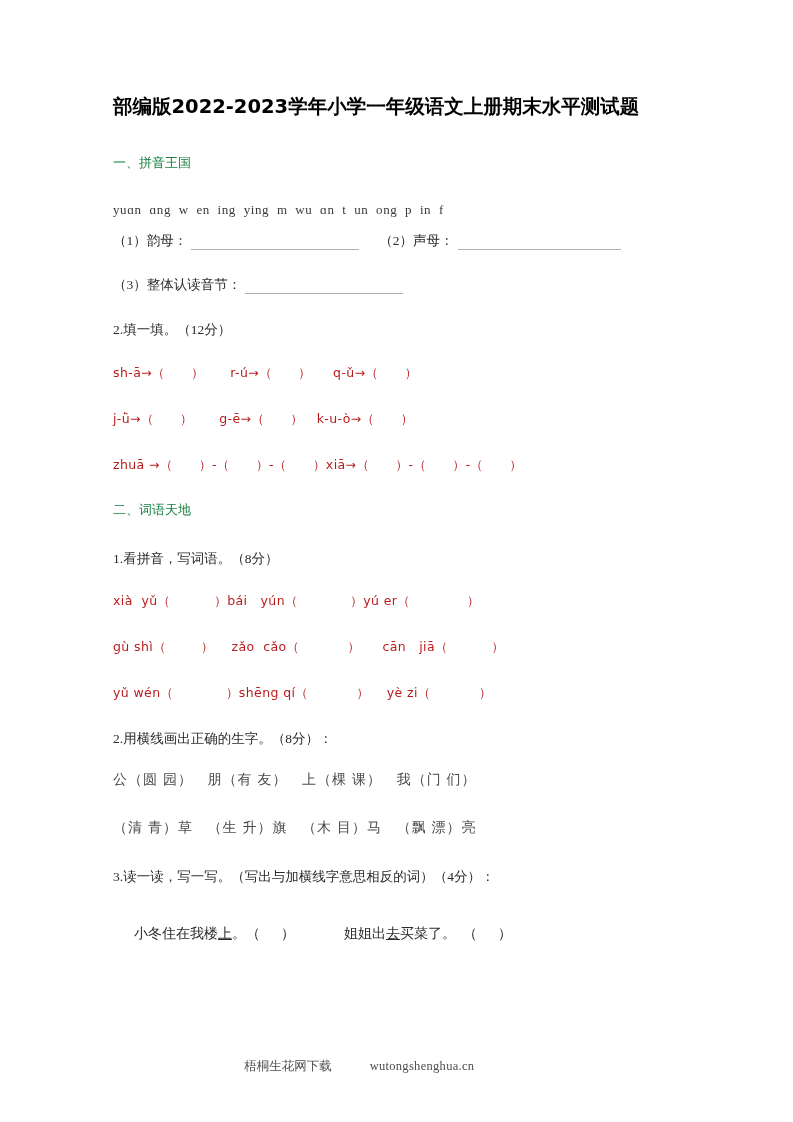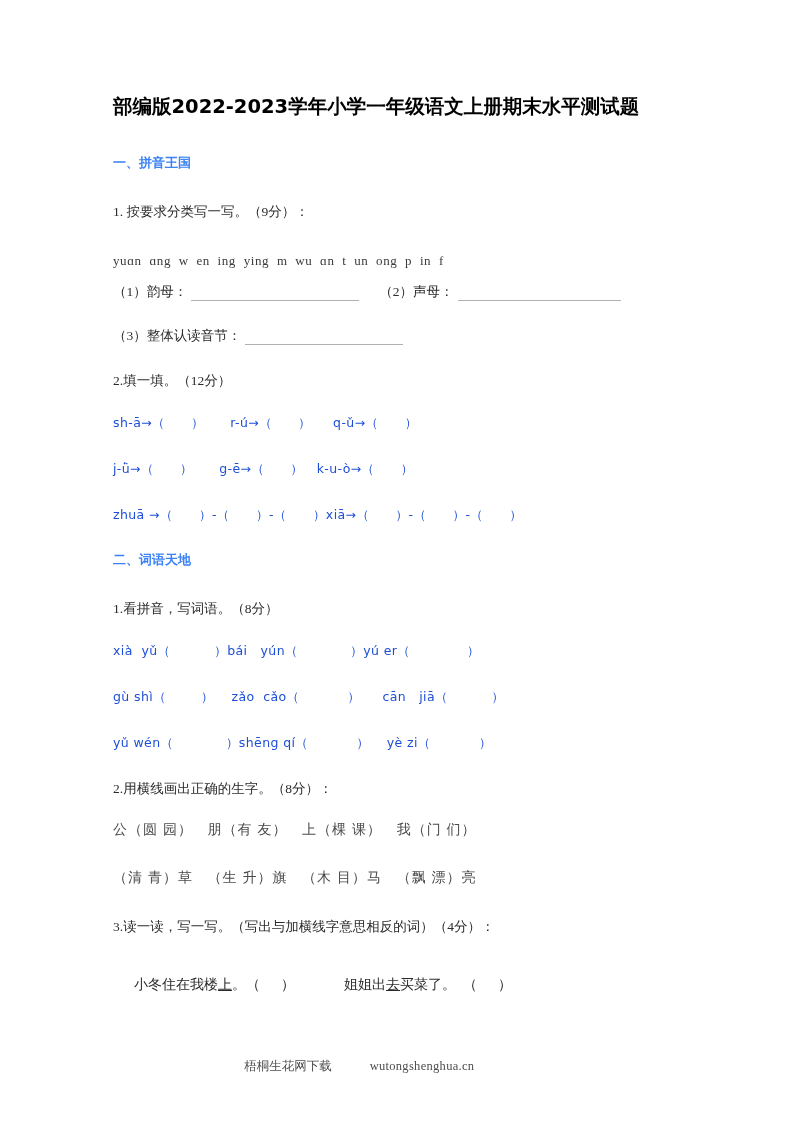--- a/index.html
+++ b/index.html
@@ -37,41 +37,41 @@
     letter-spacing: 0px;
     line-height: 1.2;
     color: #000;
     margin: 0 0 36px 0;
     white-space: nowrap;
   }
 
   
   .section-head {
     font-family: "DejaVu Sans", "Liberation Sans", sans-serif;
-    font-weight: bold;
+    font-weight: normal;
     font-size: 13px;
-    color: #3b82f6;
+    color: #15803d;
     margin: 0 0 30px 0;
   }
 
   
   .q-line {
     font-family: "Liberation Serif", "DejaVu Serif", serif;
     font-size: 13.5px;
     color: #2b2b2b;
     margin: 0 0 30px 0;
     line-height: 1.5;
   }
   .q-line.tight { margin-bottom: 22px; }
 
   
   .pinyin-row {
     font-family: "DejaVu Sans", "Liberation Sans", sans-serif;
     font-size: 12.5px;
-    color: #1d4ed8;
+    color: #b91c1c;
     margin: 0 0 26px 0;
     line-height: 1.6;
     white-space: pre;
     letter-spacing: 0.4px;
   }
   .pinyin-serif {
     font-family: "Liberation Serif", "DejaVu Serif", serif;
     font-size: 13px;
     color: #3a3a3a;
     margin: 0 0 14px 0;
@@ -143,21 +143,20 @@
 <body>
 
 <div class="page">
 
   <div class="content">
 
     <h1 class="doc-title">部编版2022-2023学年小学一年级语文上册期末水平测试题</h1>
 
     <div class="section-head">一、拼音王国</div>
 
-    <div class="q-line">1. 按要求分类写一写。（9分）：</div>
 
     <div class="pinyin-serif">yuɑn  ɑng  w  en  ing  ying  m  wu  ɑn  t  un  ong  p  in  f</div>
 
     <div class="blank-row">
       <span class="blank-label">（1）韵母：</span>
       <span class="rule w1"></span>
       <span class="gap-md"></span>
       <span class="blank-label">（2）声母：</span>
       <span class="rule w2"></span>
     </div>

